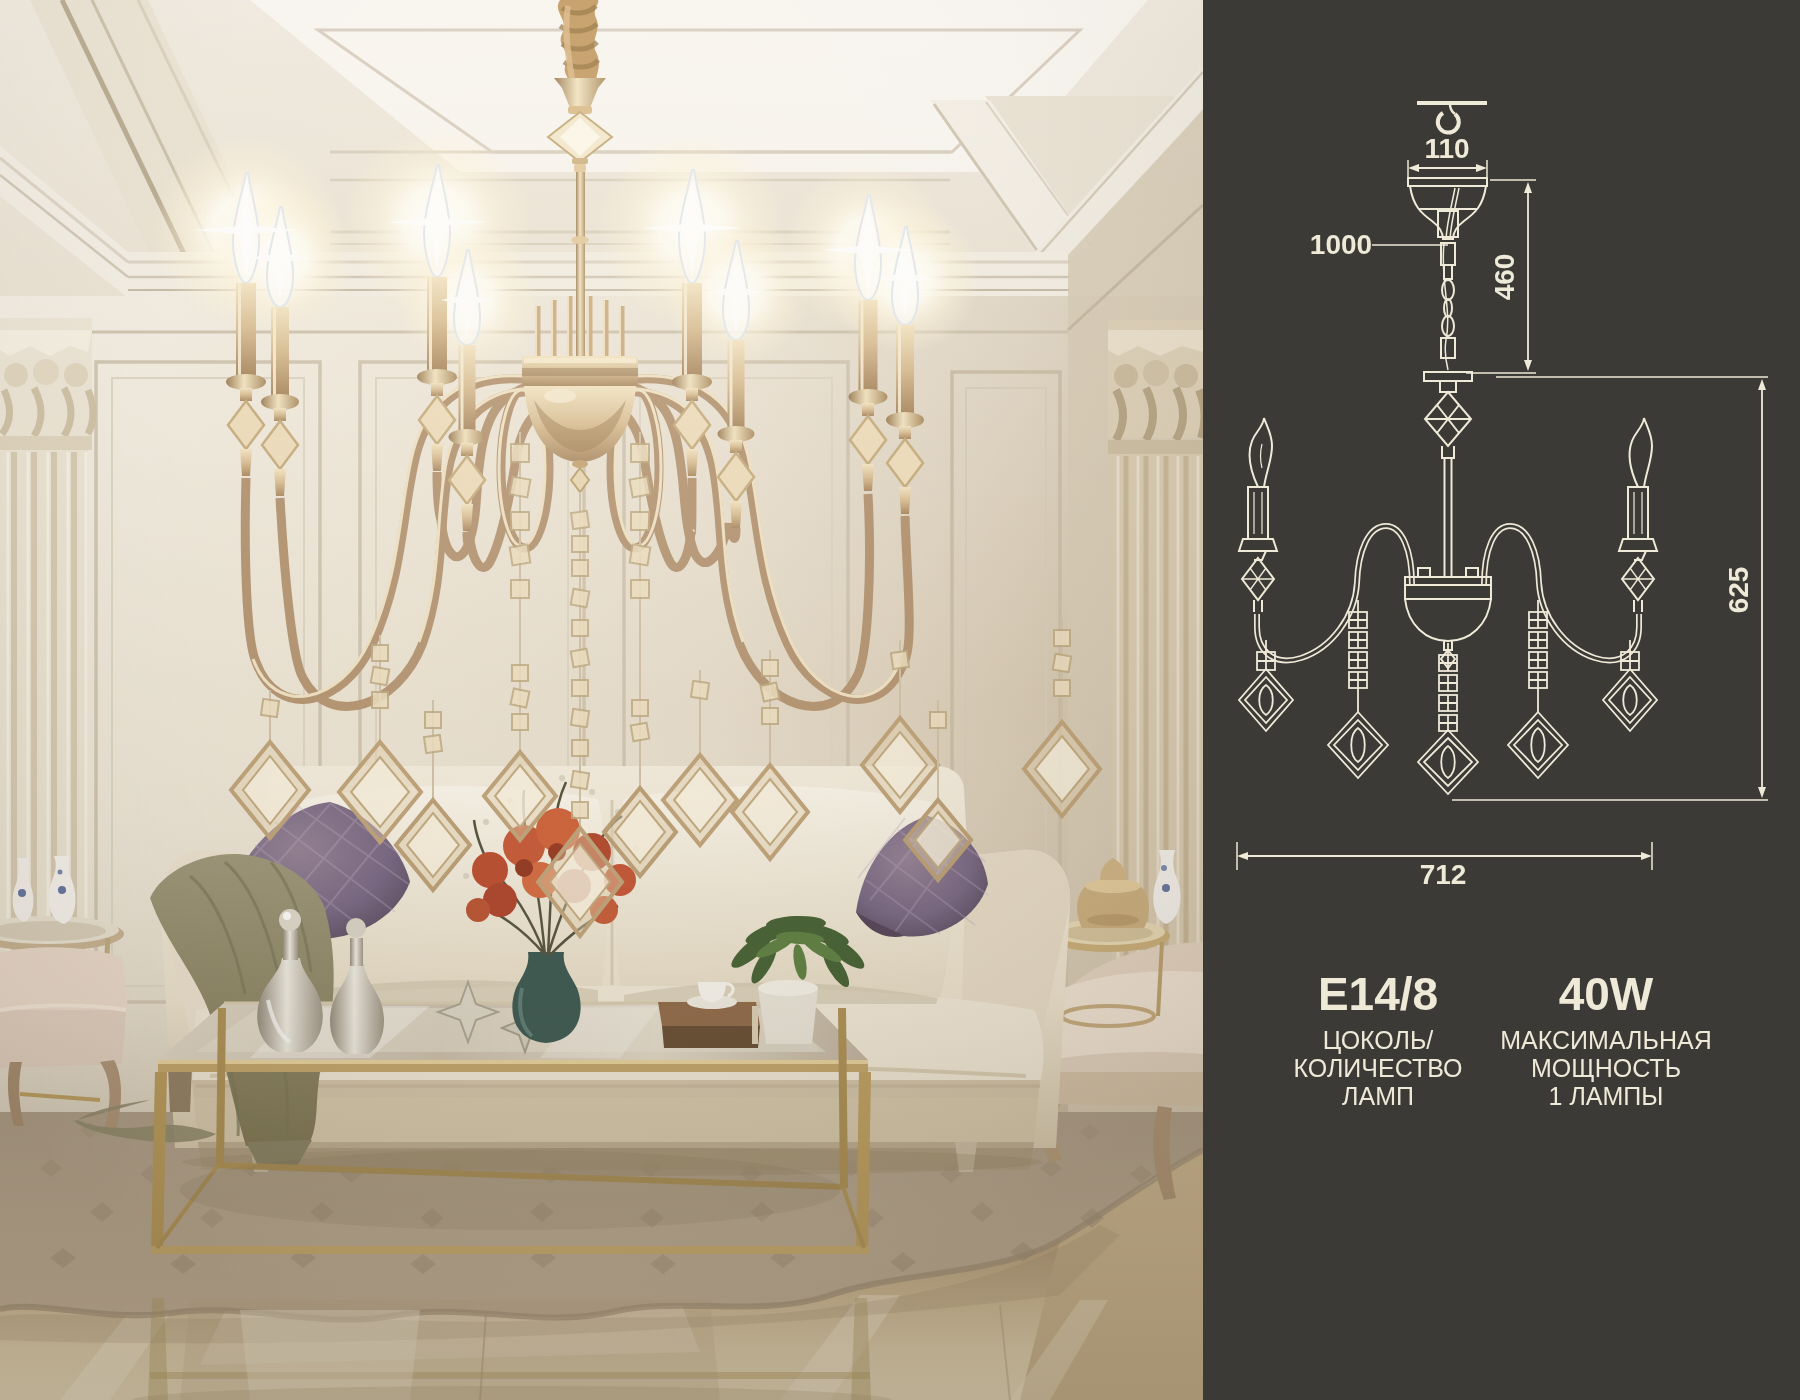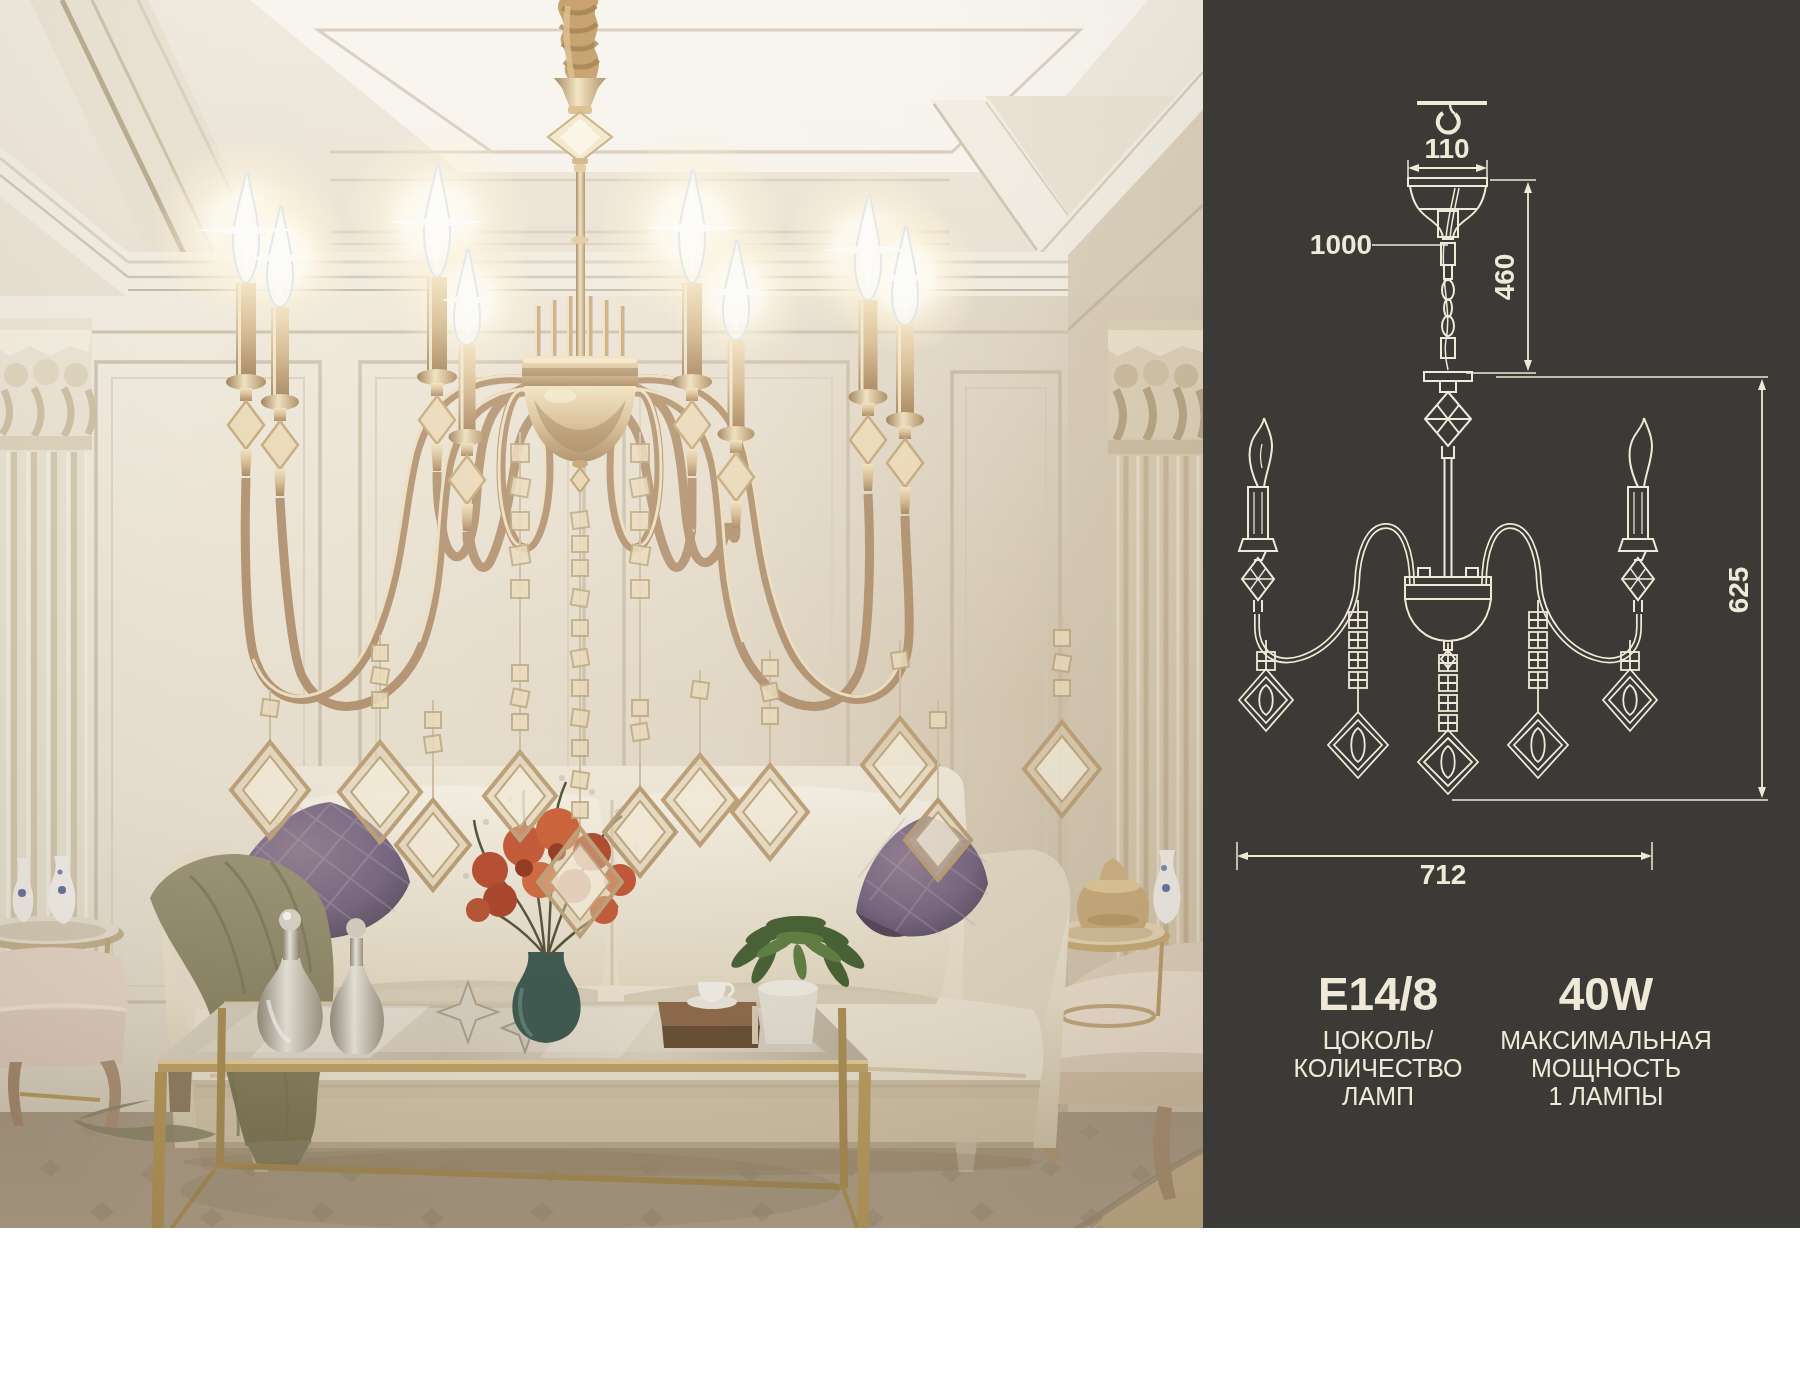--- a/index.html
+++ b/index.html
@@ -1,16 +1,16 @@
 <!DOCTYPE html>
 <html><head>
 <meta charset="utf-8">
 <style>
 html,body{margin:0;padding:0;background:#ffffff;}
-#page{position:relative;width:1800px;height:1228px;overflow:hidden;font-family:"Liberation Sans",sans-serif;}
+#page{position:relative;width:1800px;height:1400px;overflow:hidden;font-family:"Liberation Sans",sans-serif;}
 svg{display:block;}
 text{font-family:"Liberation Sans",sans-serif;}
 </style>
 </head>
 <body>
 <div id="page">
 <svg width="1800" height="1400" viewBox="0 0 1800 1400">
 <defs>
 <linearGradient id="ceilGrad" x1="0" y1="0" x2="0" y2="1">
 <stop offset="0" stop-color="#efe9df"></stop>

